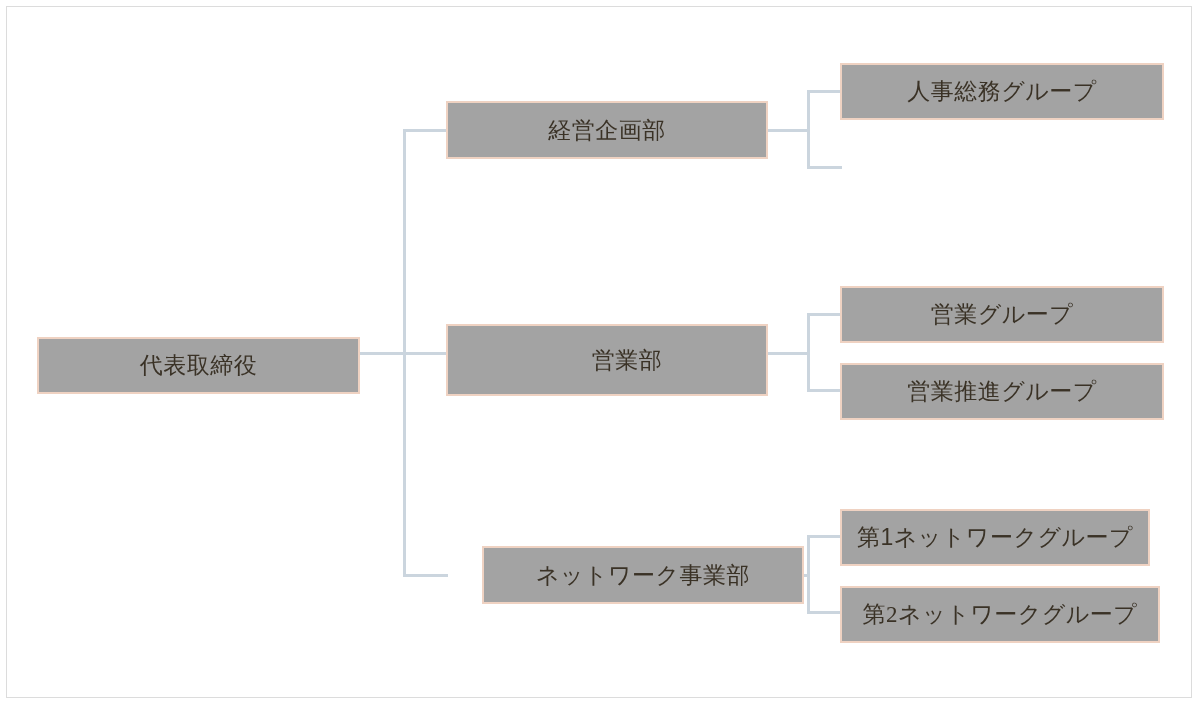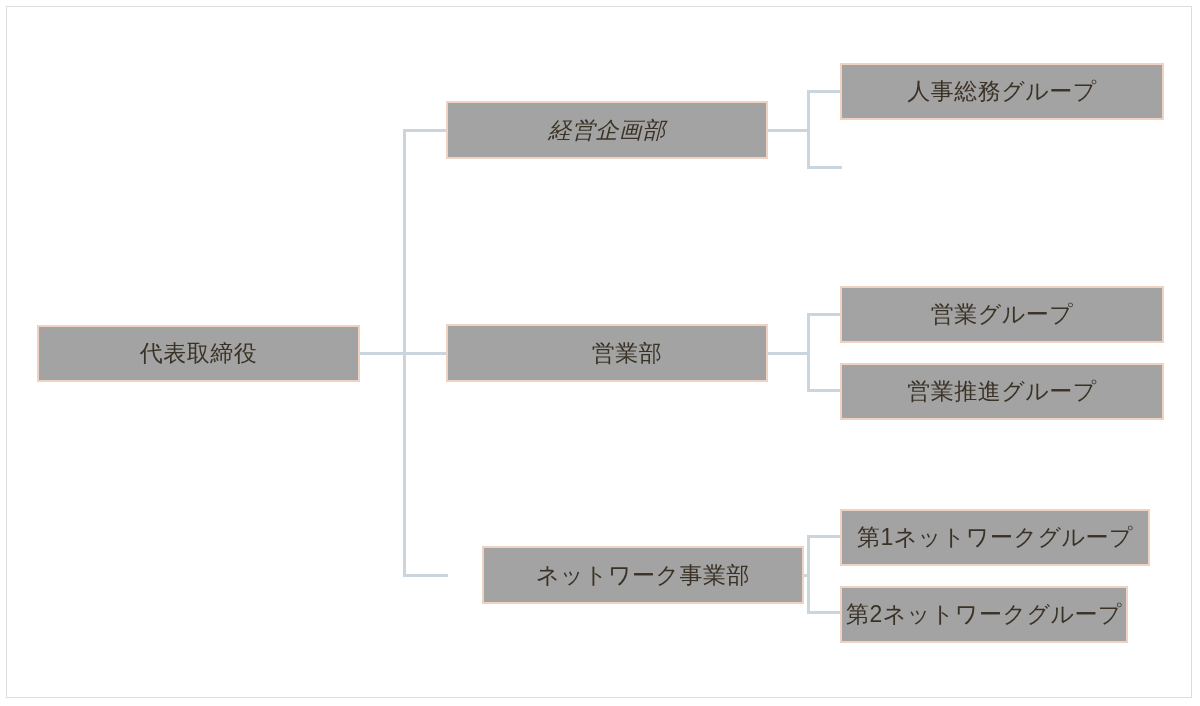--- a/index.html
+++ b/index.html
@@ -42,21 +42,21 @@
     background: #a3a3a3;
     border: 2px solid #efd2c2;
     display: flex;
     align-items: center;
     justify-content: center;
     color: #3a3226;
     letter-spacing: 0.5px;
     text-align: center;
     white-space: nowrap;
   }
-  .node.root   { font-size: 23px; }
+  .node.root   { font-size: 23px; margin-top: 12px; }
   .node.dept   { font-size: 23px; }
   .node.group  { font-size: 23px; }
 </style>
 </head>
 <body>
 
 <div id="canvas">
 
   <div id="frame"></div>
 
@@ -80,30 +80,30 @@
   <div class="conn h" style="left:807px; top:313px; width:35px;"></div>
   <div class="conn h" style="left:807px; top:389px; width:35px;"></div>
 
   <div class="conn h" style="left:768px; top:574px; width:42px;"></div>
   <div class="conn v" style="left:807px; top:536px; height:77px;"></div>
   <div class="conn h" style="left:807px; top:535px; width:35px;"></div>
   <div class="conn h" style="left:807px; top:611px; width:35px;"></div>
 
   <div class="node root" style="left:37px; top:325px; width:323px; height:57px;">代表取締役</div>
 
-  <div class="node dept" style="left:446px; top:101px; width:322px; height:58px;font-style:italic;">経営企画部</div>
+  <div class="node dept" style="left:446px; top:101px; width:322px; height:58px;">経営企画部</div>
 
-  <div class="node dept" style="left:446px; top:324px; width:322px; height:58px;padding-left:40px;">営業部</div>
+  <div class="node dept" style="left:446px; top:324px; width:322px; height:72px;padding-left:40px;">営業部</div>
 
   <div class="node dept" style="left:446px; top:546px; width:322px; height:58px;margin-left:36px;">ネットワーク事業部</div>
 
   <div class="node group" style="left:840px; top:63px; width:324px; height:57px;">人事総務グループ</div>
 
 
   <div class="node group" style="left:840px; top:286px; width:324px; height:57px;">営業グループ</div>
 
   <div class="node group" style="left:840px; top:363px; width:324px; height:57px;">営業推進グループ</div>
 
   <div class="node group" style="left:840px; top:509px; width:310px; height:57px;">第1ネットワークグループ</div>
 
-  <div class="node group" style="left:840px; top:586px; width:288px; height:57px;">第2ネットワークグループ</div>
+  <div class="node group" style="left:840px; top:586px; width:320px; height:57px;font-family:Liberation Serif, serif;">第2ネットワークグループ</div>
 
 </div>
 
 </body></html>

